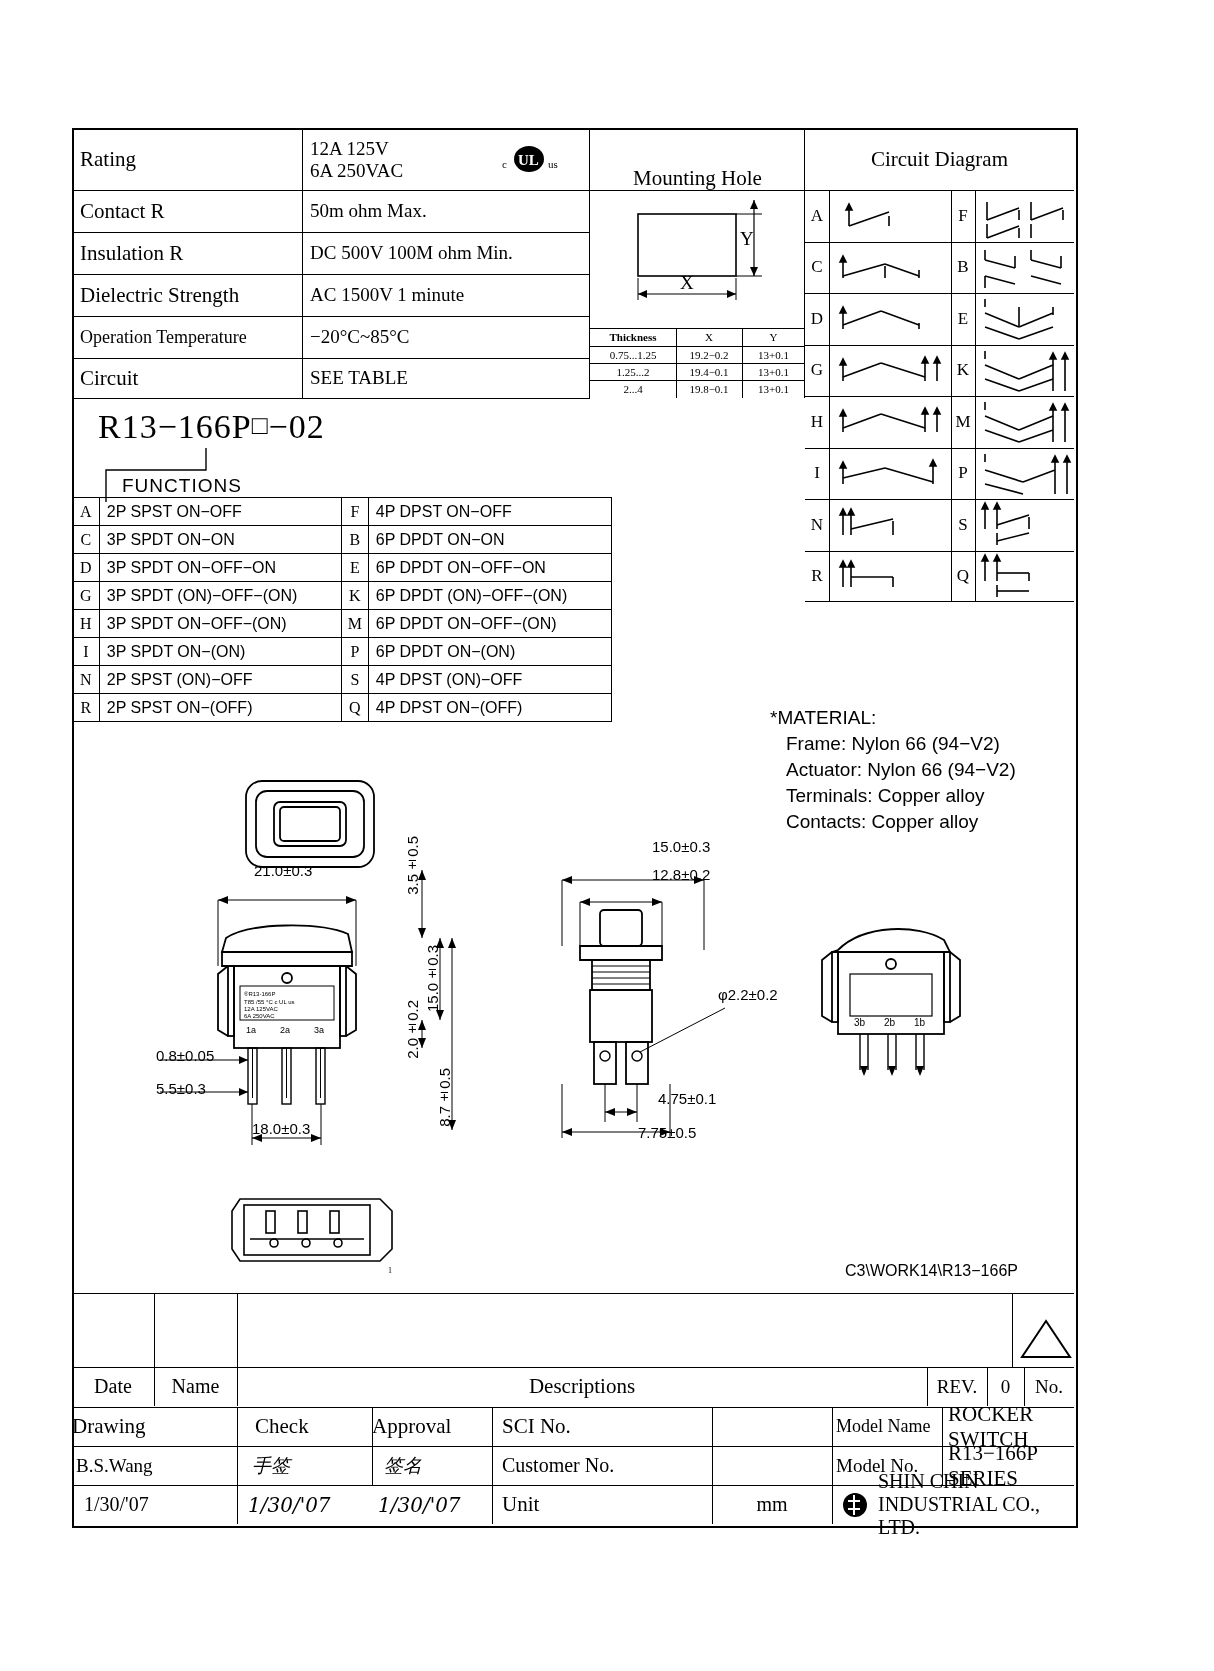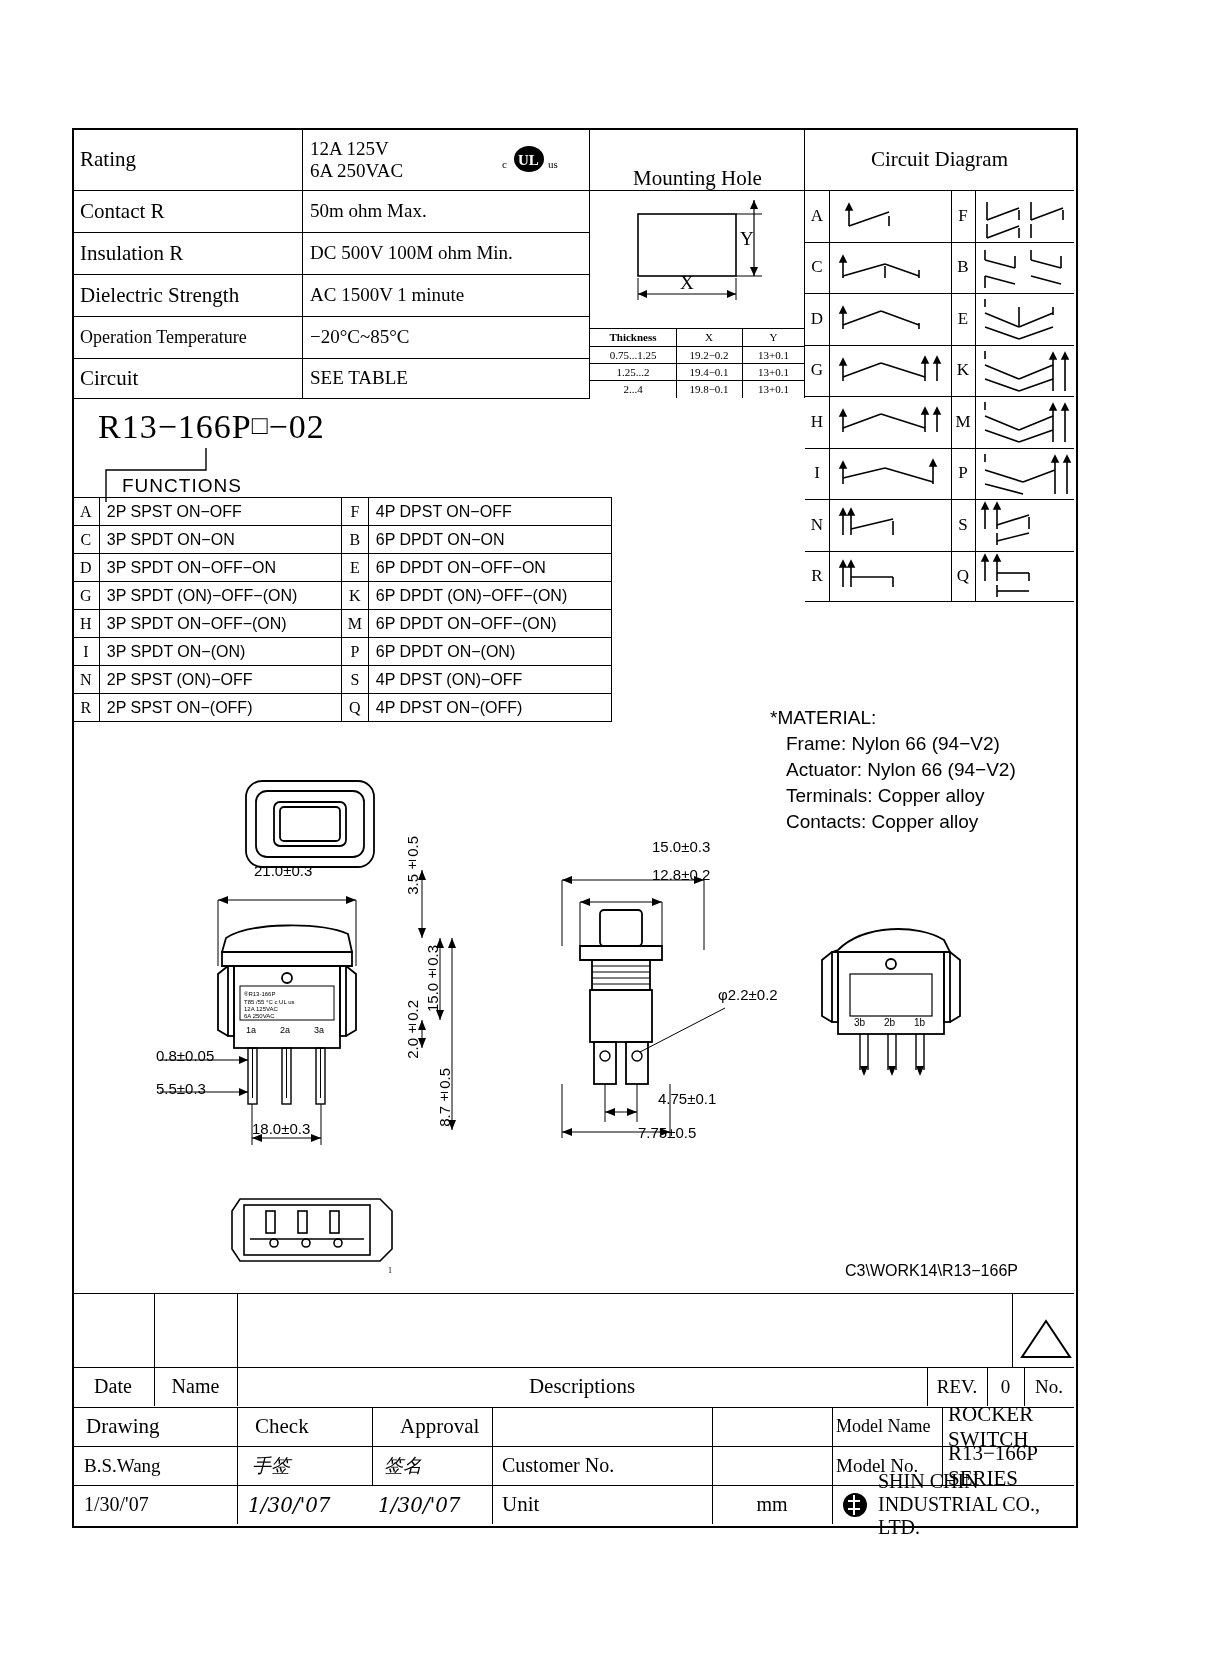--- a/index.html
+++ b/index.html
@@ -624,28 +624,29 @@
     <div class="abs ctr" style="left:915px;top:74px;width:37px;height:39px;font-size:19px;">0</div>
     <div class="abs ctr" style="left:952px;top:74px;width:50px;height:39px;font-size:19px;">No.</div>
 
     <div class="abs" style="left:165px;top:114px;width:0;height:39px;border-left:1.5px solid #000;"></div>
     <div class="abs" style="left:300px;top:114px;width:0;height:78px;border-left:1.5px solid #000;"></div>
     <div class="abs" style="left:420px;top:114px;width:0;height:117px;border-left:1.5px solid #000;"></div>
     <div class="abs" style="left:640px;top:114px;width:0;height:117px;border-left:1.5px solid #000;"></div>
     <div class="abs" style="left:760px;top:114px;width:0;height:117px;border-left:1.5px solid #000;"></div>
     <div class="abs" style="left:870px;top:114px;width:0;height:78px;border-left:1.5px solid #000;"></div>
 
-    <div class="abs lft" style="left:0;top:114px;width:165px;height:39px;padding-left:14px;font-size:21px;">Drawing</div>
+    <div class="abs lft" style="left:0;top:114px;width:165px;height:39px;font-size:21px;">Drawing</div>
     <div class="abs lft" style="left:165px;top:114px;width:135px;height:39px;padding-left:18px;font-size:21px;">Check</div>
-    <div class="abs lft" style="left:300px;top:114px;width:120px;height:39px;padding-left:28px;font-size:21px;">Approval</div>
+    <div class="abs lft" style="left:300px;top:114px;width:120px;height:39px;padding-left:0;font-size:21px;">Approval</div>
+    <div class="abs lft" style="left:420px;top:114px;width:220px;height:39px;padding-left:10px;font-size:21px;">SCI No.</div>
     <div class="abs lft" style="left:760px;top:114px;width:110px;height:39px;padding-left:4px;font-size:18px;">Model Name</div>
     <div class="abs lft" style="left:870px;top:114px;width:132px;height:39px;padding-left:6px;font-size:21px;">ROCKER SWITCH</div>
 
     <div class="abs" style="left:165px;top:153px;width:0;height:39px;border-left:1.5px solid #000;"></div>
-    <div class="abs lft" style="left:0;top:153px;width:165px;height:39px;padding-left:12px;font-size:19px;">B.S.Wang</div>
+    <div class="abs lft" style="left:0;top:153px;width:165px;height:39px;padding-left:4px;font-size:19px;">B.S.Wang</div>
     <div class="abs lft hand" style="left:180px;top:153px;width:120px;height:39px;">手签</div>
     <div class="abs lft hand" style="left:312px;top:153px;width:108px;height:39px;">签名</div>
     <div class="abs lft" style="left:420px;top:153px;width:220px;height:39px;padding-left:10px;font-size:20px;">Customer No.</div>
     <div class="abs lft" style="left:760px;top:153px;width:110px;height:39px;padding-left:4px;font-size:19px;">Model No.</div>
     <div class="abs lft" style="left:870px;top:153px;width:132px;height:39px;padding-left:6px;font-size:21px;">R13−166P SERIES</div>
 
     <div class="abs" style="left:165px;top:192px;width:0;height:39px;border-left:1.5px solid #000;"></div>
     <div class="abs lft" style="left:0;top:192px;width:165px;height:39px;padding-left:12px;font-size:20px;">1/30/'07</div>
     <div class="abs lft hand" style="left:176px;top:192px;width:124px;height:39px;font-size:20px;">1/30/'07</div>
     <div class="abs lft hand" style="left:306px;top:192px;width:114px;height:39px;font-size:20px;">1/30/'07</div>

